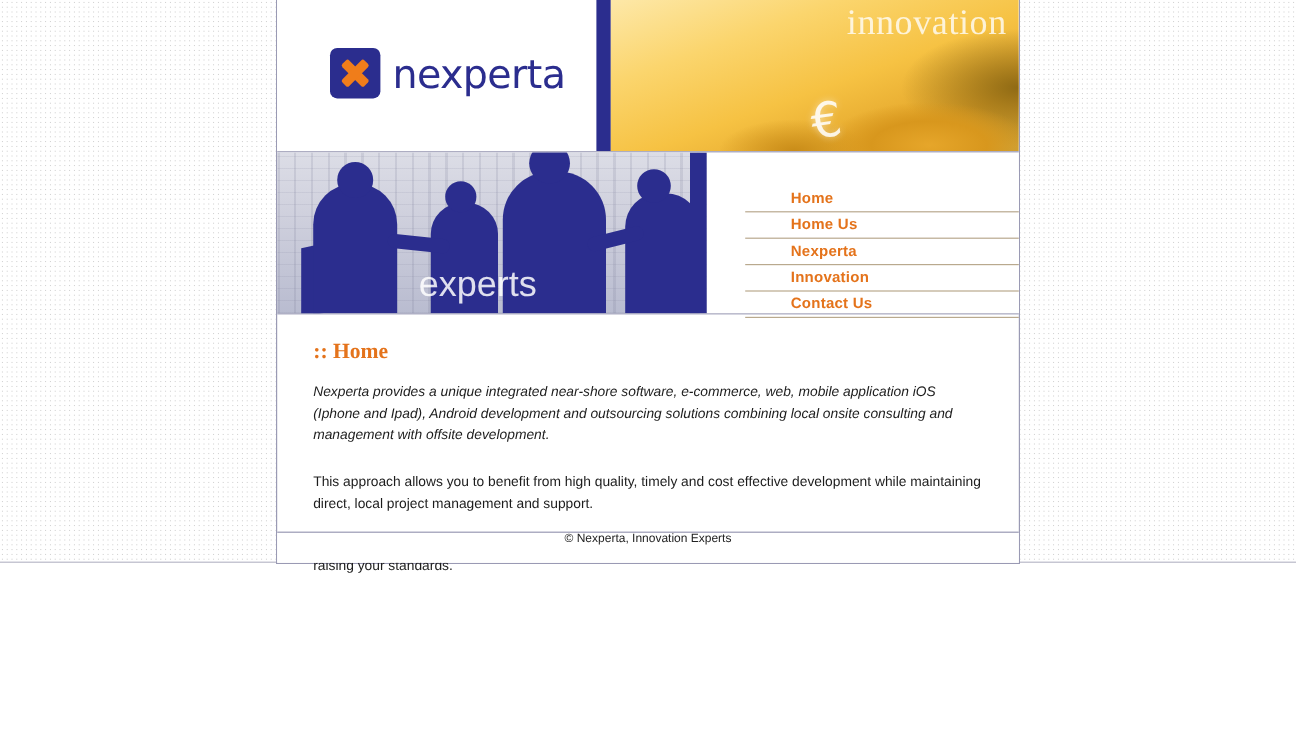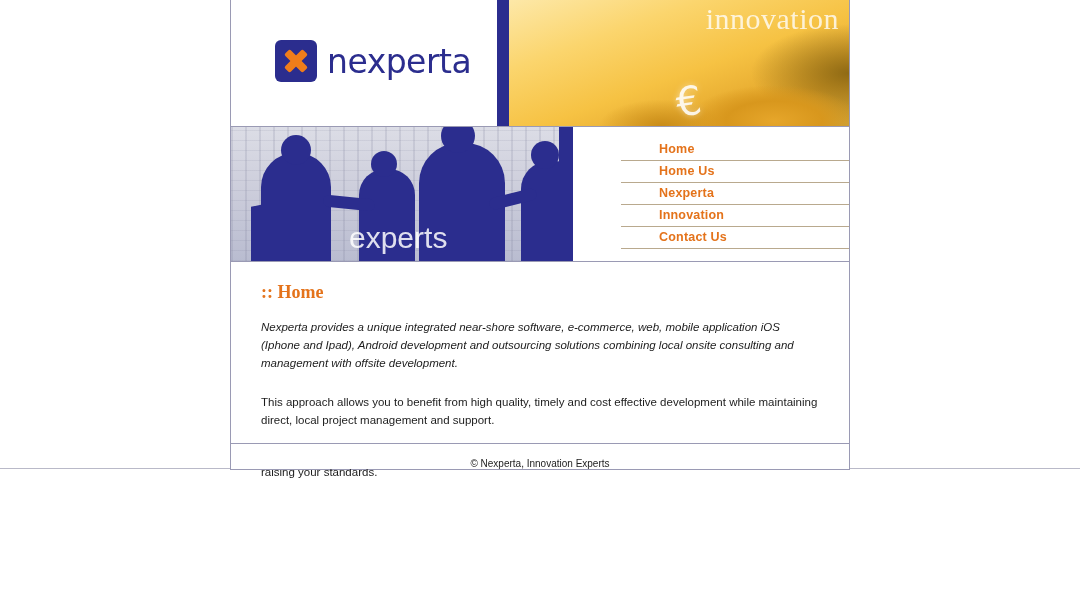--- a/index.html
+++ b/index.html
@@ -191,23 +191,24 @@
   }
   .banner-edge {
     position: absolute;
     right: 0; top: 0;
     width: 14px; height: 100%;
     background: #2b2d8e;
   }
 
   .nav {
     flex: 1;
-    padding: 12px 0 0 48px;
-    box-sizing: border-box;
-    background: #ffffff;
+    padding: 12px 0 0 32px;
+    box-sizing: border-box;
+    background: #ffffff;
+    margin-top: 16px;
   }
   .nav-item {
     width: 228px;
     padding: 3px 0 4px 38px;
     border-bottom: 1px solid #b9a98e;
     box-sizing: border-box;
     color: #e4731b;
     font-size: 12.5px;
     font-weight: bold;
     font-family: "Liberation Sans", sans-serif;
@@ -247,21 +248,21 @@
   
   .footer {
     position: absolute;
     left: 0;
     bottom: 0;
     width: 100%;
     height: 26px;
     border-top: 1px solid #9a9ab4;
     box-sizing: border-box;
     display: flex;
-    align-items: flex-end;
+    align-items: flex-start;
     justify-content: center;
     font-size: 10px;
     color: #222;
     background: #ffffff;
     font-family: "Liberation Sans", sans-serif;
   }
 </style>
 </head>
 <body>
 

